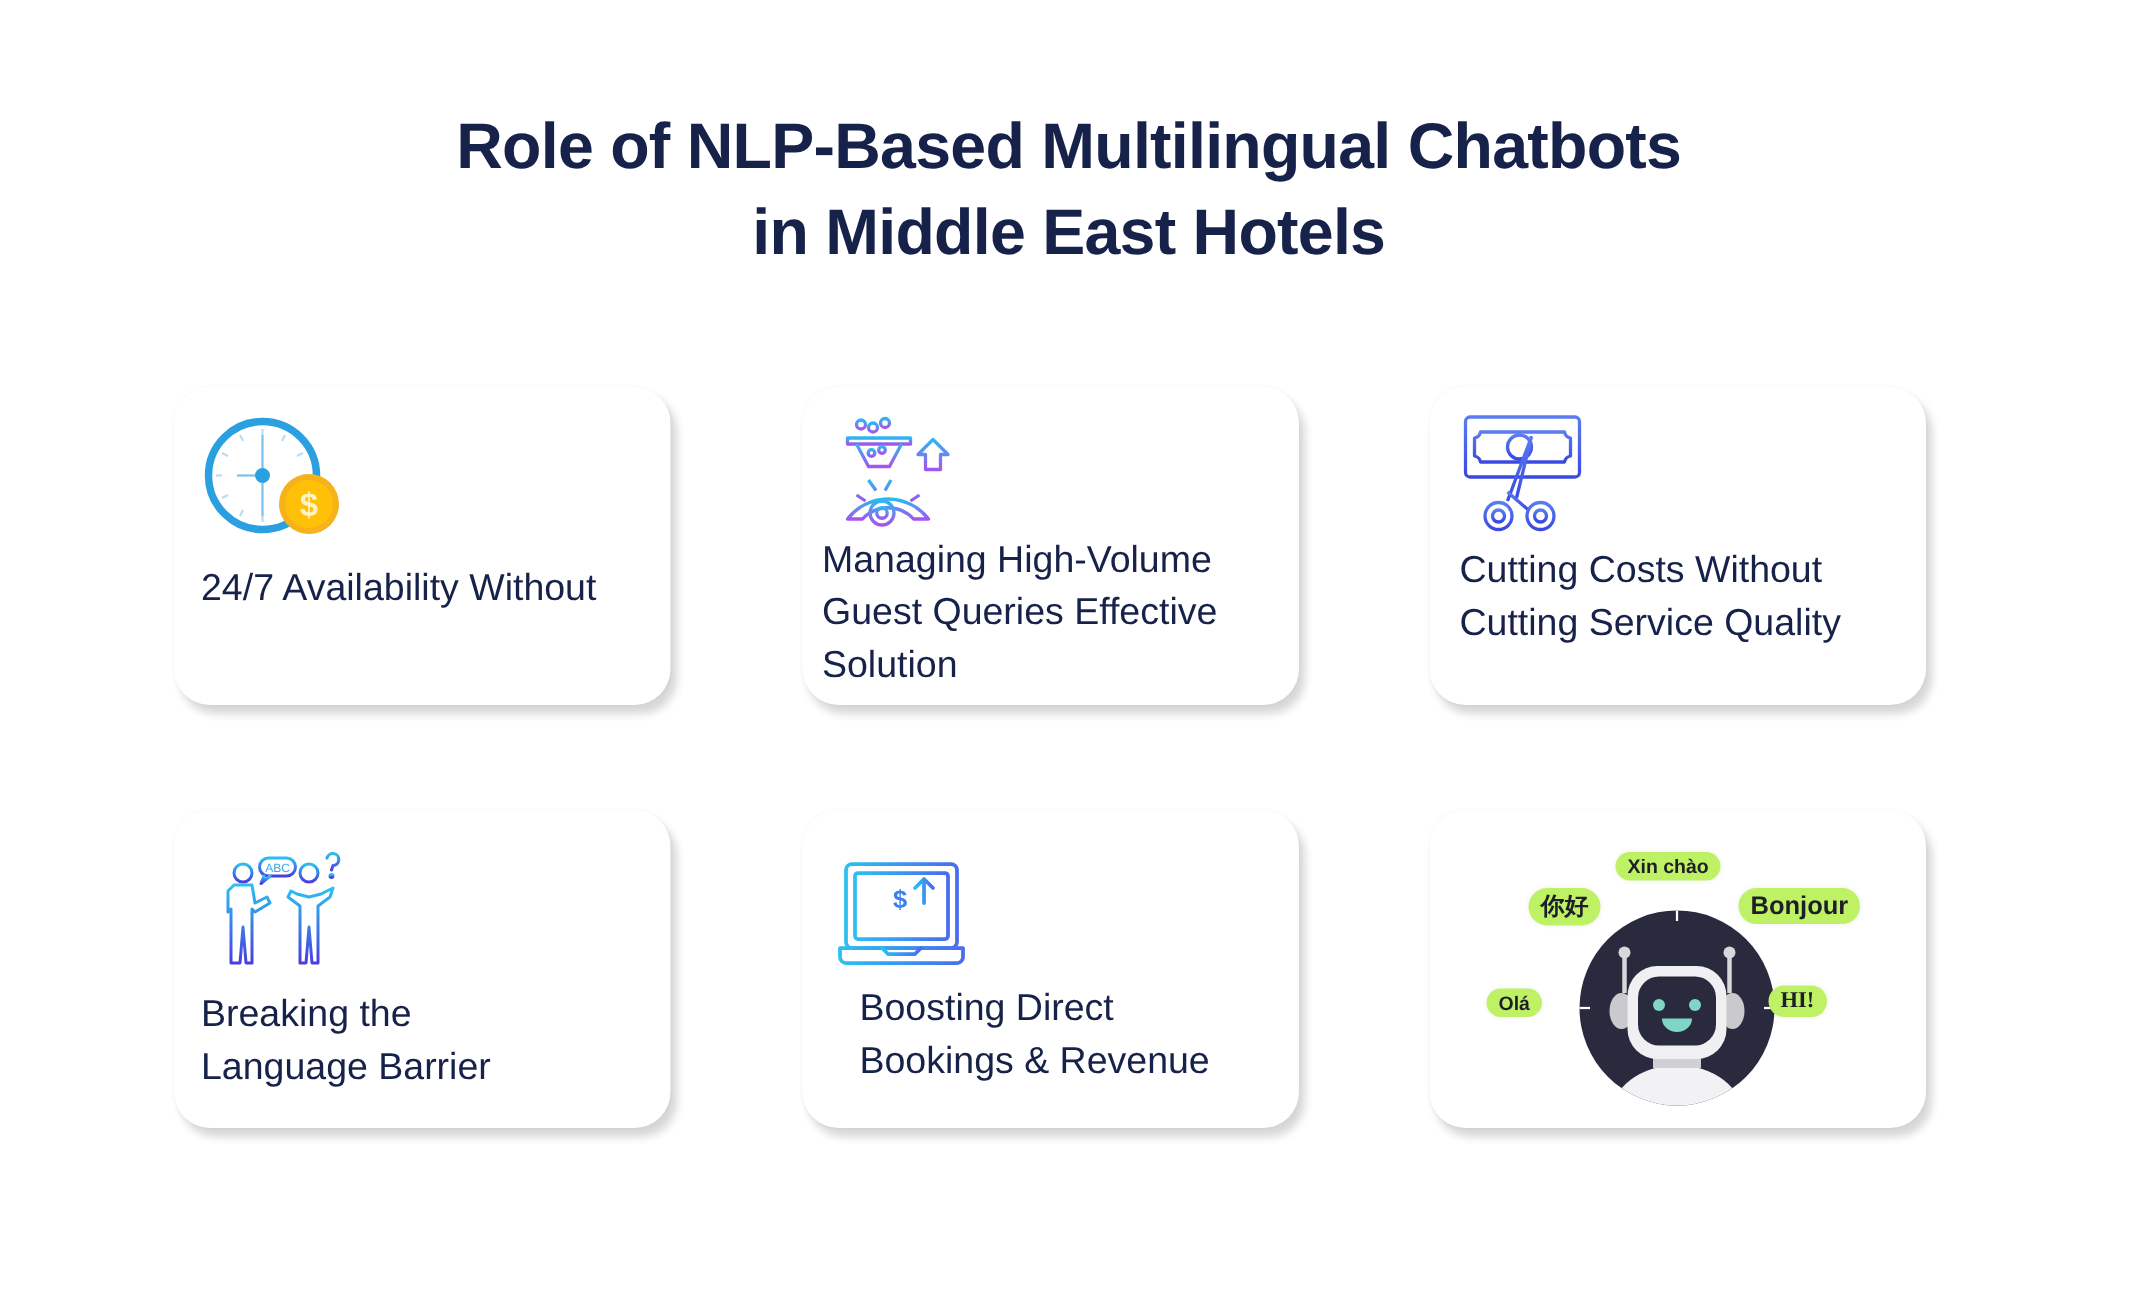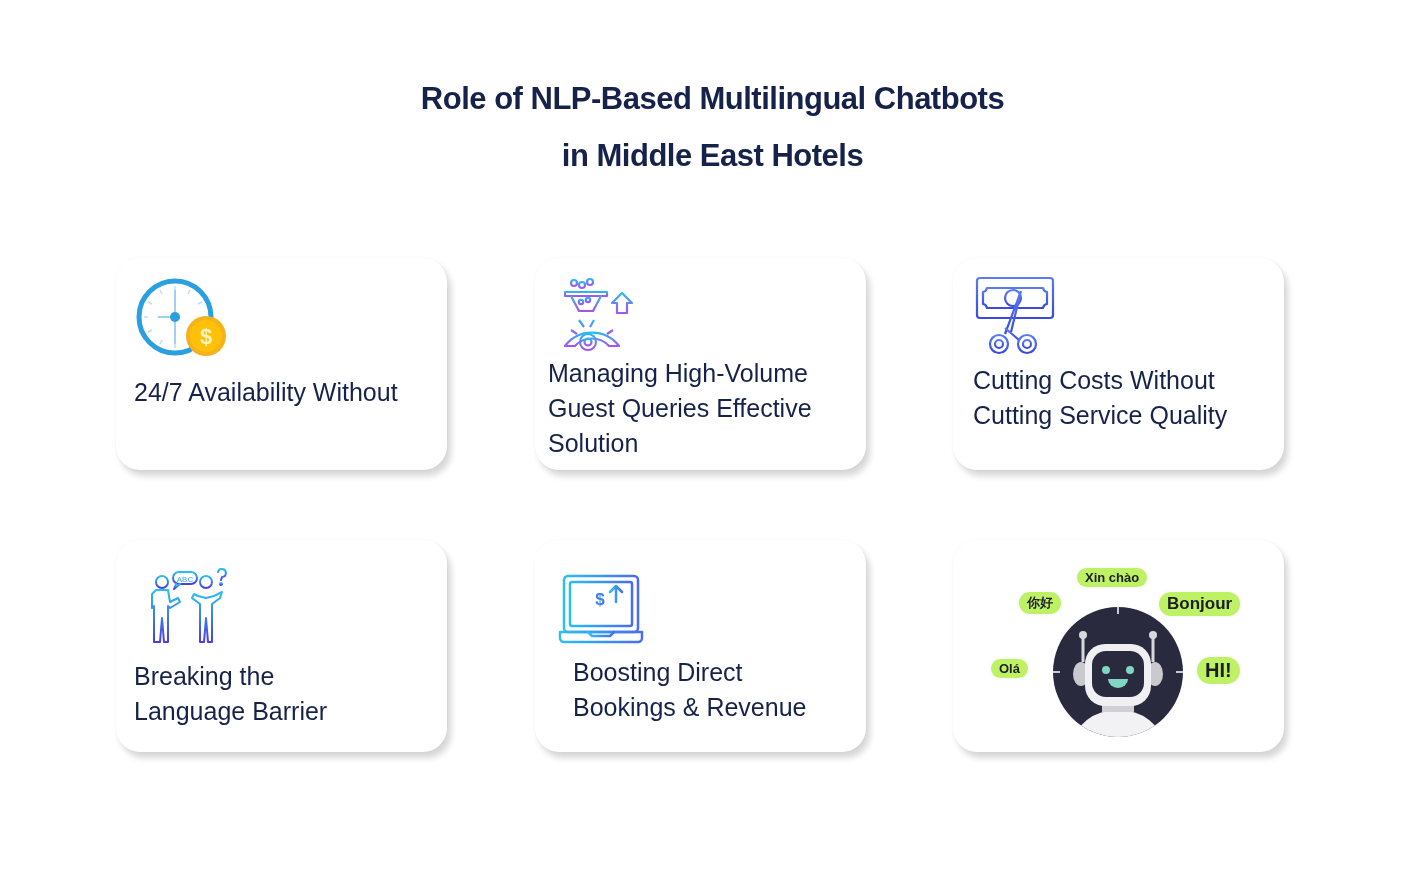--- a/index.html
+++ b/index.html
@@ -1,20 +1,20 @@
 <!DOCTYPE html>
 <html><head>
 <meta charset="utf-8">
 <style>
   * { box-sizing: border-box; margin: 0; padding: 0; }
   html, body { width: 1425px; height: 875px; background: #ffffff; overflow: hidden; }
   body { position: relative; font-family: "DejaVu Sans", "Liberation Sans", sans-serif; color: #16224a; }
   .title {
     position: absolute; left: 0; top: 70px; width: 1425px; text-align: center;
-    font-family: "Liberation Sans", sans-serif; font-weight: 700; font-size: 31px; line-height: 57px;
+    font-family: "Liberation Sans", sans-serif; font-weight: 700; font-size: 43px; line-height: 57px;
     color: #16224a; letter-spacing: -0.5px;
   }
   .title span { display: block; }
   .card {
     position: absolute; width: 331px; height: 212px; background: #ffffff; border-radius: 24px;
     box-shadow: 4px 6px 6px rgba(0,0,0,0.16), 0 0 3px rgba(0,0,0,0.04);
   }
   .card .icon { position: absolute; }
   .card .label {
     position: absolute; left: 18px; font-family: "Liberation Sans", sans-serif; font-size: 25px; line-height: 35px;
@@ -203,17 +203,17 @@
       <ellipse cx="29" cy="68" rx="8" ry="12" fill="#c9c9ce"></ellipse>
       <ellipse cx="103" cy="68" rx="8" ry="12" fill="#c9c9ce"></ellipse>
       <rect x="33" y="38" width="66" height="62" rx="20" fill="#f0f0f2"></rect>
       <rect x="40" y="45" width="52" height="46" rx="14" fill="#2a2a3e"></rect>
       <circle cx="54" cy="64" r="4" fill="#7fd6c4"></circle>
         <circle cx="78" cy="64" r="4" fill="#7fd6c4"></circle>
       <path d="M56 73 H76 A10 9 0 0 1 56 73 Z" fill="#7fd6c4"></path>
     </svg>
   </div>
   <div class="bubble" style="left:124px; top:28px; font-size:13px;">Xin chào</div>
-  <div class="bubble" style="left:66px; top:52px; font-size:13px;">你好</div>
+  <div class="bubble" style="left:66px; top:52px; font-size:16px;">你好</div>
   <div class="bubble" style="left:206px; top:52px; font-size:17px;">Bonjour</div>
   <div class="bubble" style="left:38px; top:119px; font-size:13px;">Olá</div>
-  <div class="bubble" style="left:244px; top:117px; font-size:20px;">HI!</div>
+  <div class="bubble" style="left:226px; top:117px; font-size:15px;font-family:Liberation Serif, serif;">HI!</div>
 </div>
 
 </body></html>

